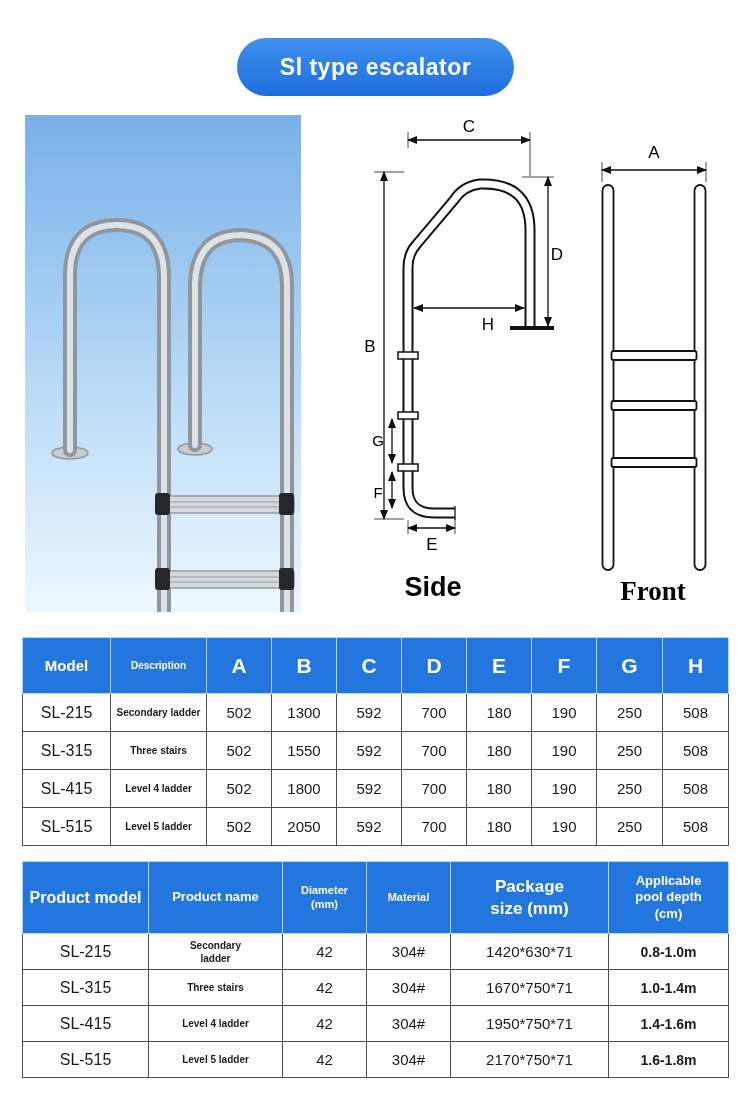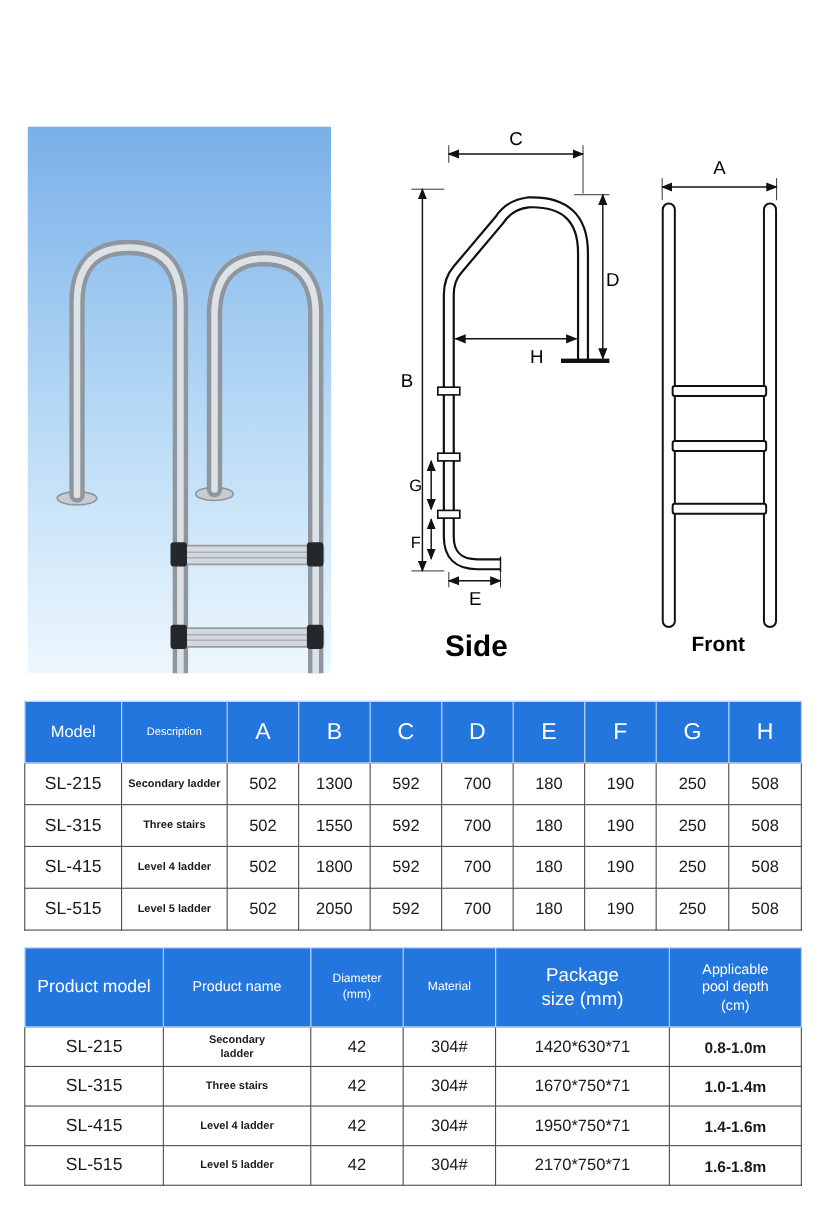--- a/index.html
+++ b/index.html
@@ -13,24 +13,24 @@
     color:#ffffff; font-size:23px; font-weight:bold; text-align:center; line-height:58px;
     letter-spacing:0.5px;
   }
 
   .photo { position:absolute; left:25px; top:115px; width:276px; height:497px; }
   .side-svg  { position:absolute; left:360px; top:118px; }
   .front-svg { position:absolute; left:596px; top:140px; }
   .side-label  { position:absolute; left:368px; top:572px; width:130px; text-align:center;
                  font-size:27px; font-weight:bold; color:#000; }
   .front-label { position:absolute; left:598px; top:576px; width:110px; text-align:center;
-                 font-size:19px; font-weight:bold; color:#000; }
+                 font-size:27px; font-weight:bold; color:#000;font-family:Liberation Serif, serif; }
 
   table { border-collapse:collapse; table-layout:fixed; background:#fff; }
-  th { background:#2276dd; color:#ffffff; font-weight:normal; border:1px solid #bcd3f0;
+  th { background:#2276dd; color:#ffffff; font-weight:bold; border:1px solid #bcd3f0;
        vertical-align:middle; text-align:center; }
   td { border:1px solid #4c4c4c; text-align:center; vertical-align:middle; color:#1a1a1a; }
 
   .t1 { position:absolute; left:22px; top:637px; width:706px; border:1px solid #4c4c4c; }
   .t1 th { height:56px; }
   .t1 .h-model  { font-size:15px; }
   .t1 .h-desc   { font-size:10px; }
   .t1 .h-letter { font-size:21px; }
   .t1 td { height:38px; font-size:15px; }
   .t1 .c-model { font-size:16px; }
@@ -52,20 +52,21 @@
   .dim-line { stroke:#111; stroke-width:1.3; fill:none; }
   .ext-line { stroke:#333; stroke-width:0.9; fill:none; }
   .dim-text { font-family:"Liberation Sans", sans-serif; font-size:17px; fill:#000; text-anchor:middle; }
   .dim-text-sm { font-family:"Liberation Sans", sans-serif; font-size:15px; fill:#000; text-anchor:middle; }
 </style>
 </head>
 <body>
 
 <div class="page">
 
+  <div class="badge">Sl type escalator</div>
 
   <svg class="photo" width="276" height="497" viewBox="0 0 276 497">
     <defs>
       <linearGradient id="bgGrad" x1="0" y1="0" x2="0" y2="1">
         <stop offset="0" stop-color="#79b0e8"></stop>
         <stop offset="0.55" stop-color="#b9dbf6"></stop>
         <stop offset="1" stop-color="#eef7fe"></stop>
       </linearGradient>
     </defs>
     <rect x="0" y="0" width="276" height="497" fill="url(#bgGrad)"></rect>

